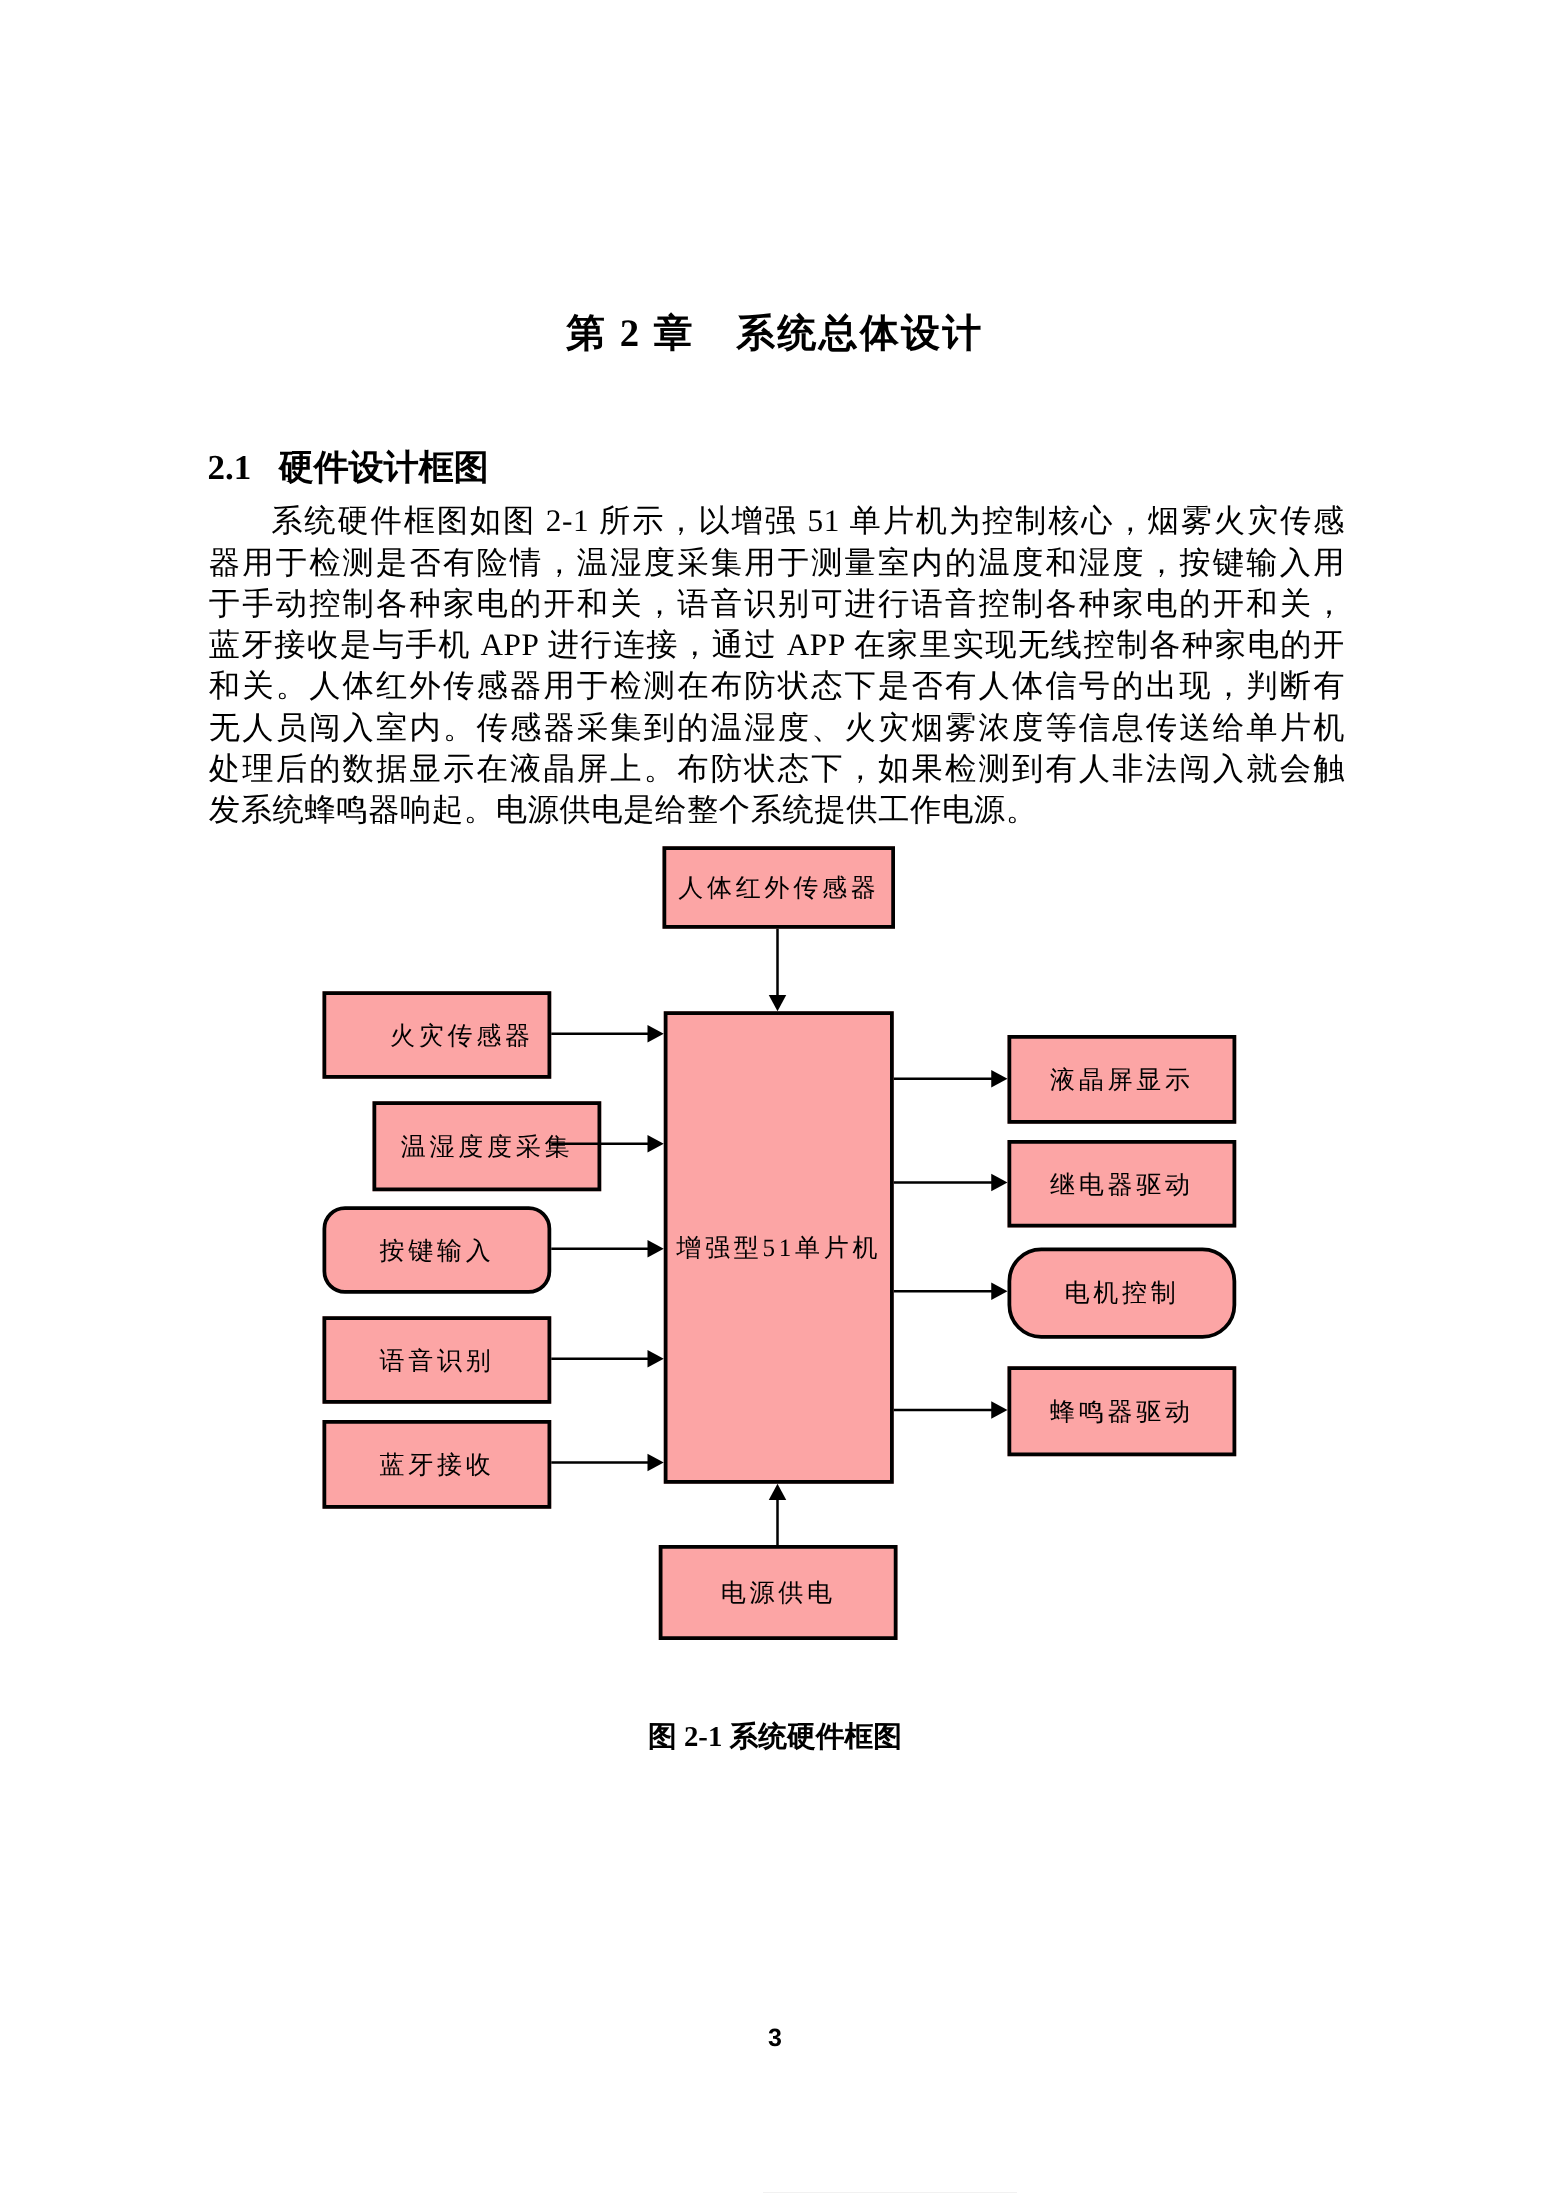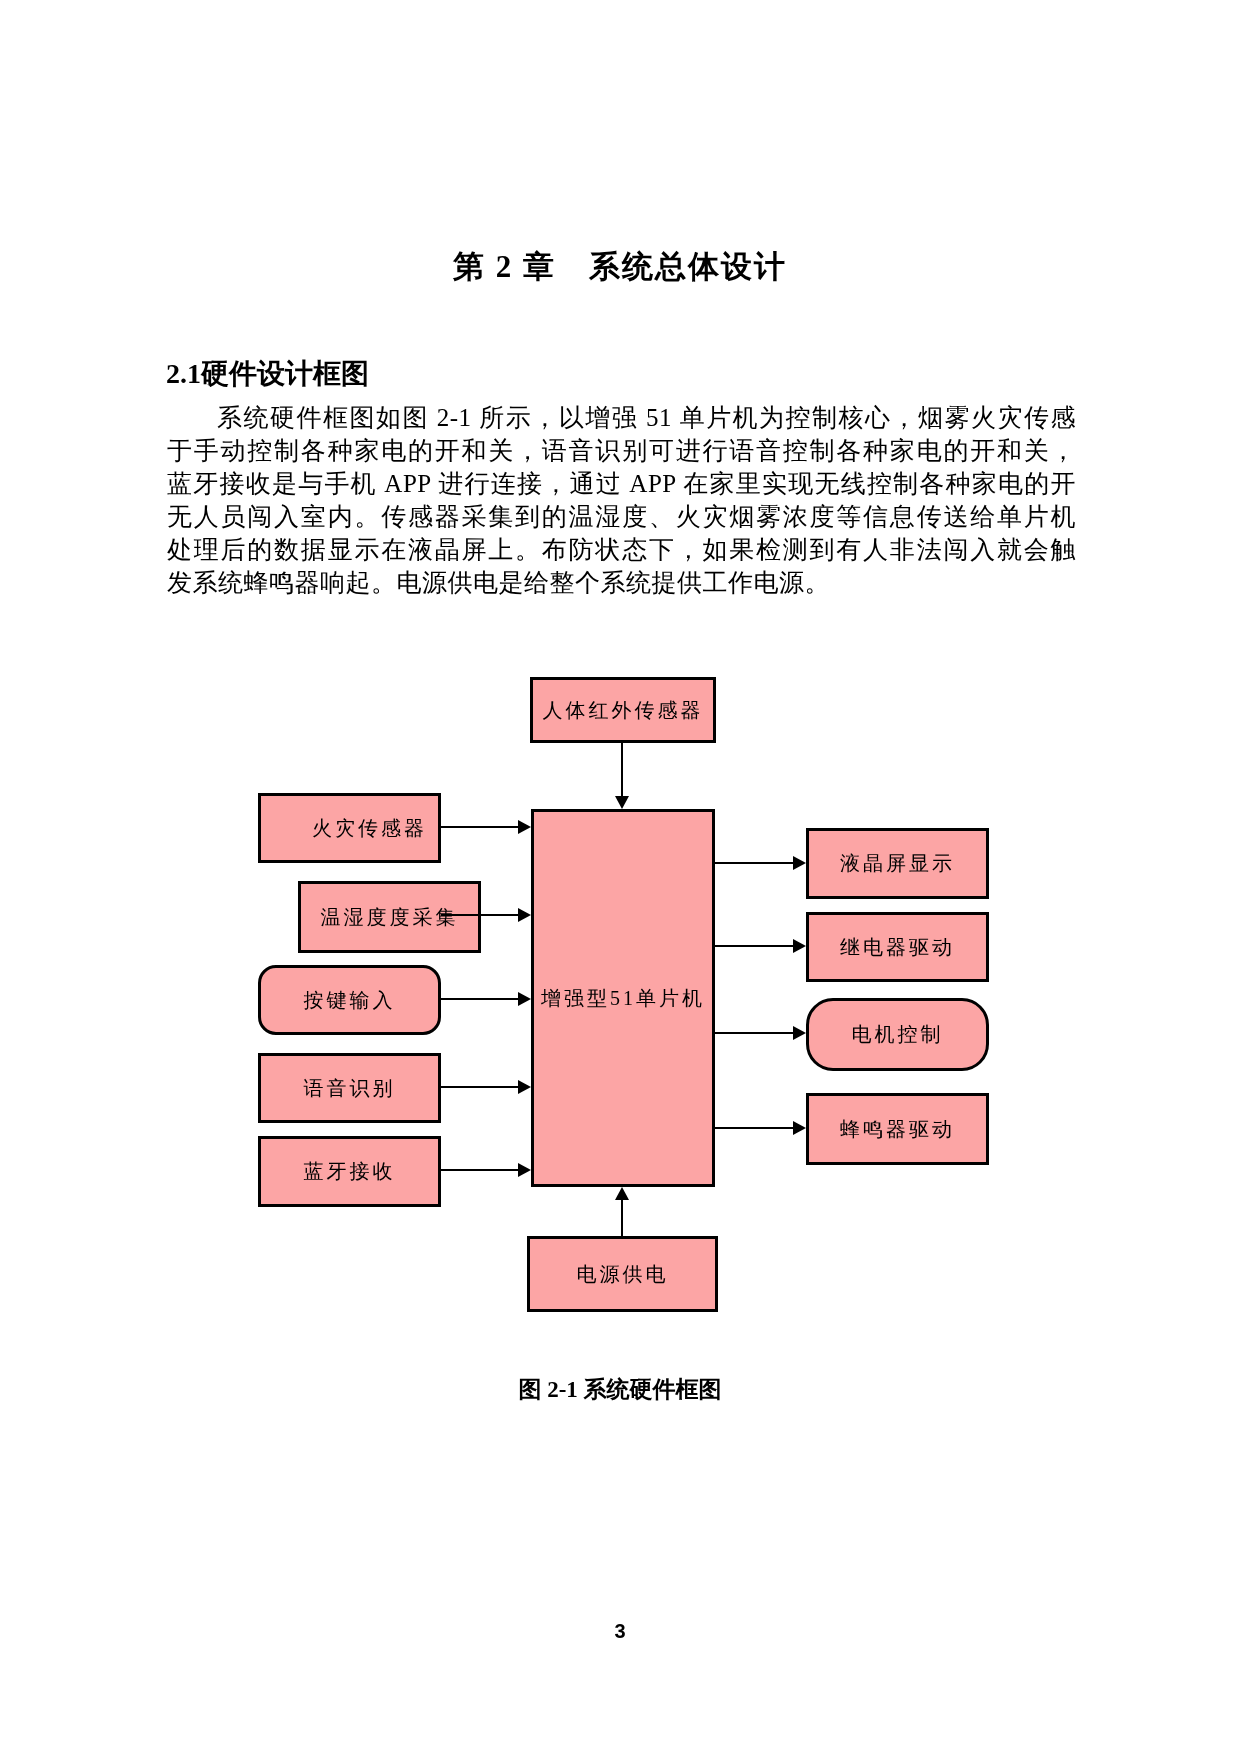--- a/index.html
+++ b/index.html
@@ -16,21 +16,21 @@
     position:absolute;top:246px;left:0;width:100%;
     text-align:center;
     font-size:31px;font-weight:bold;
     letter-spacing:2px;
     white-space:pre;
   }
   .section-heading{
     position:absolute;top:355px;left:166px;
     font-size:28px;font-weight:bold;
   }
-  .section-heading .sec-num{}
+  .section-heading .sec-num{margin-right:22px;}
   .paragraph{
     position:absolute;top:401px;left:167px;width:909px;
     font-size:25px;line-height:33px;
   }
   .para-line{
     text-align:justify;
     text-align-last:justify;
     white-space:nowrap;
     letter-spacing:0.5px;
   }
@@ -86,22 +86,24 @@
 <div class="page">
 
   <div class="chapter-title">第 2 章　系统总体设计</div>
 
   <div class="section-heading">
     <span class="sec-num">2.1</span><span>硬件设计框图</span>
   </div>
 
   <div class="paragraph">
     <div class="para-line first">系统硬件框图如图 2-1 所示，以增强 51 单片机为控制核心，烟雾火灾传感</div>
+    <div class="para-line">器用于检测是否有险情，温湿度采集用于测量室内的温度和湿度，按键输入用</div>
     <div class="para-line">于手动控制各种家电的开和关，语音识别可进行语音控制各种家电的开和关，</div>
     <div class="para-line">蓝牙接收是与手机 APP 进行连接，通过 APP 在家里实现无线控制各种家电的开</div>
+    <div class="para-line">和关。人体红外传感器用于检测在布防状态下是否有人体信号的出现，判断有</div>
     <div class="para-line">无人员闯入室内。传感器采集到的温湿度、火灾烟雾浓度等信息传送给单片机</div>
     <div class="para-line">处理后的数据显示在液晶屏上。布防状态下，如果检测到有人非法闯入就会触</div>
     <div class="para-line last">发系统蜂鸣器响起。电源供电是给整个系统提供工作电源。</div>
   </div>
 
   <div class="diagram">
 
     <div class="dbox" style="left:530px;top:677px;width:186px;height:66px;">人体红外传感器</div>
 
     <div class="dbox" style="left:258px;top:793px;width:183px;height:70px;padding-left:40px;">火灾传感器</div>

